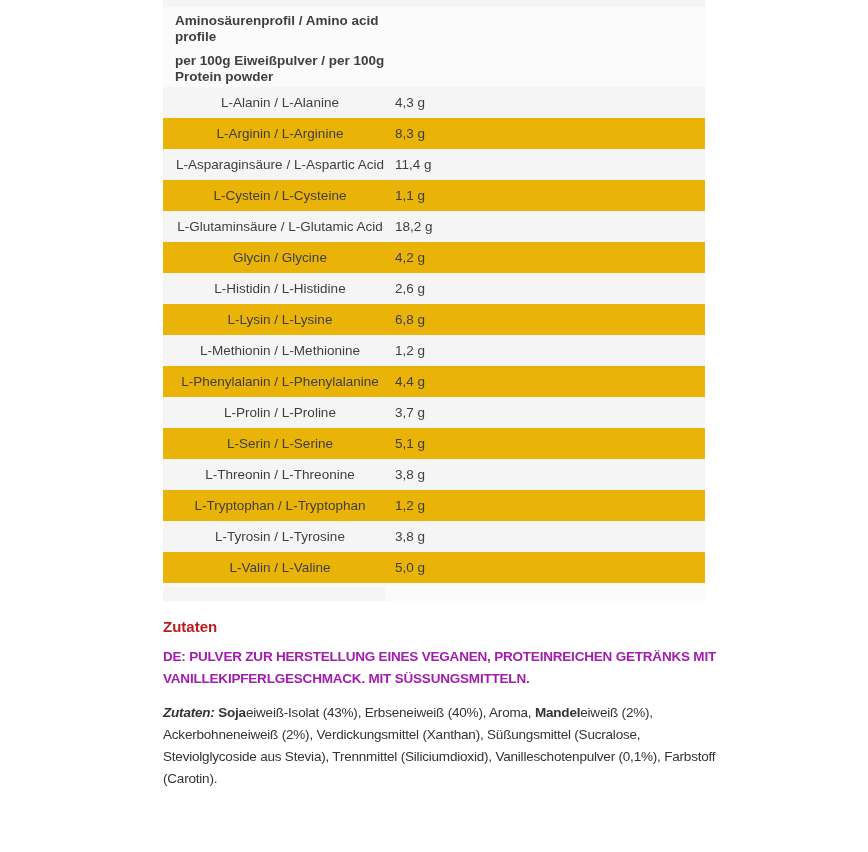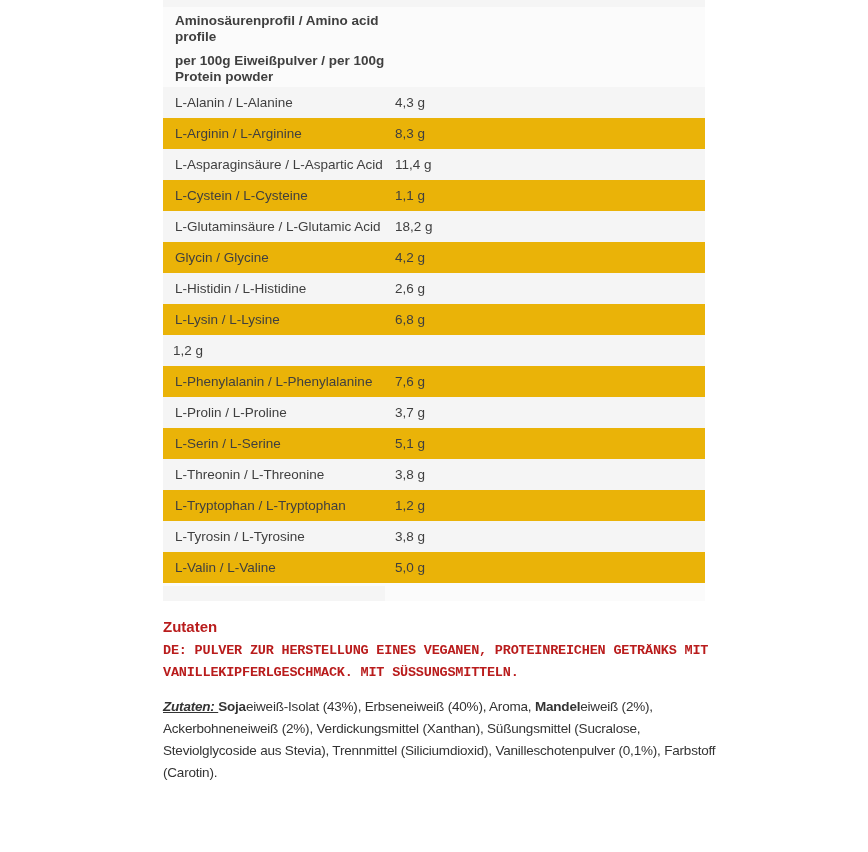--- a/index.html
+++ b/index.html
@@ -9,40 +9,40 @@
     -webkit-font-smoothing:antialiased;
   }
   .content-col{position:absolute;left:163px;top:0;width:542px;}
 
   
   .prev-strip{height:7px;background:#f5f5f5;}
   .amino-table{background:#fbfbfb;color:#3f3f3f;font-size:13.5px;}
   .thead{padding:6px 12px 2px 12px;line-height:16px;}
   .thead .t-title{font-weight:700;width:238px;}
   .thead .t-subtitle{font-weight:700;width:215px;margin-top:8px;}
-  .trow{display:flex;align-items:center;height:31px;}
+  .trow{display:flex;align-items:center;height:31px;text-align:center;}
   .trow.odd{background:#f5f5f5;}
   .trow.even{background:#eab308;}
   .cell-name{width:210px;padding-left:12px;flex:none;}
   .cell-value{padding-left:10px;}
   .partial-row{width:222px;height:15px;background:#f5f5f5;margin-top:3px;}
 
   
   .zutaten-heading{
     margin-top:17px;font-size:15px;font-weight:700;color:#b91c1c;line-height:18px;
   }
   .declaration{
-    margin-top:4px;width:585px;font-size:13.5px;font-weight:700;color:#b91c1c;
-    line-height:22px;letter-spacing:-0.2px;font-family:Liberation Mono, monospace;
+    margin-top:10px;width:585px;font-size:13.5px;font-weight:700;color:#a21caf;
+    line-height:22px;letter-spacing:-0.2px;
   }
   .ingredients-list{
     margin-top:12px;width:565px;font-size:13.5px;color:#333333;
     line-height:22px;letter-spacing:-0.2px;
   }
-  .seg-bi{font-weight:700;font-style:italic;text-decoration:underline;}
+  .seg-bi{font-weight:700;font-style:italic;}
   .seg-b{font-weight:700;}
 </style>
 </head>
 <body>
 
 <div class="content-col">
 
   <div class="prev-strip"></div>
 
   <div class="amino-table">
@@ -77,25 +77,26 @@
   </div>
         <div class="trow odd">
     <div class="cell-name">L-Histidin / L-Histidine</div>
     <div class="cell-value">2,6 g</div>
   </div>
         <div class="trow even">
     <div class="cell-name">L-Lysin / L-Lysine</div>
     <div class="cell-value">6,8 g</div>
   </div>
         <div class="trow odd">
+    <div class="cell-name">L-Methionin / L-Methionine</div>
     <div class="cell-value">1,2 g</div>
   </div>
         <div class="trow even">
     <div class="cell-name">L-Phenylalanin / L-Phenylalanine</div>
-    <div class="cell-value">7,6 g</div>
+    <div class="cell-value">4,4 g</div>
   </div>
         <div class="trow odd">
     <div class="cell-name">L-Prolin / L-Proline</div>
     <div class="cell-value">3,7 g</div>
   </div>
         <div class="trow even">
     <div class="cell-name">L-Serin / L-Serine</div>
     <div class="cell-value">5,1 g</div>
   </div>
         <div class="trow odd">

